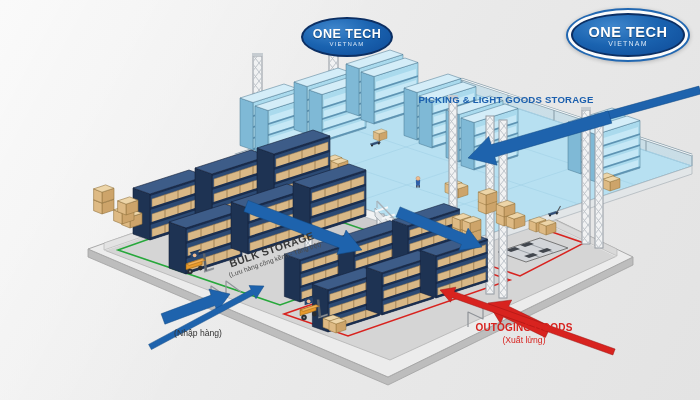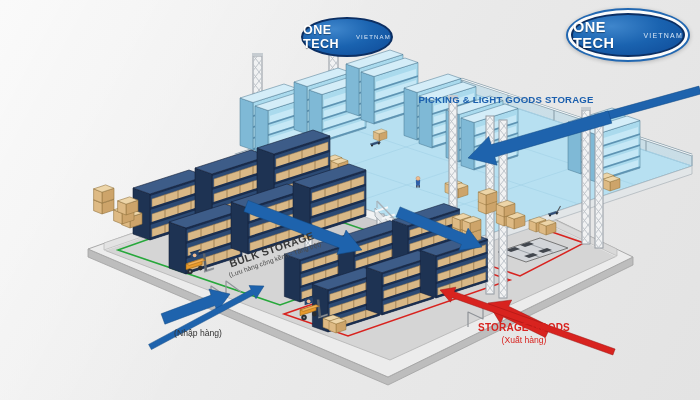--- a/index.html
+++ b/index.html
@@ -21,21 +21,21 @@
   .lbl-bulk .t{color:#383838;font-size:10.5px;letter-spacing:.4px;}
   .lbl-bulk .s{font-size:6.6px;color:#4b4b4b;}
   .lbl-incoming{left:115px;top:328px;width:166px;}
   .lbl-incoming .t{color:var(--incoming-green);}
   .lbl-incoming .s{font-size:8.6px;color:#333;text-align:center;}
   .lbl-outgoing{left:438px;top:322px;width:172px;}
   .lbl-outgoing .t{color:var(--outgoing-red);}
   .lbl-outgoing .s{font-size:8.6px;color:var(--outgoing-red);}
   
   .logo-inner{
-    display:flex;flex-direction:row;align-items:center;justify-content:center;
+    display:flex;flex-direction:column;align-items:center;justify-content:center;
     border-radius:50%;width:100%;height:100%;box-sizing:border-box;
     background:radial-gradient(ellipse at 35% 28%,#3f86cc 0%,#1a63b0 48%,#0e4a97 100%);
     border:2px solid var(--logo-navy);color:#fff;
   }
   .logo-inner .l1{font-weight:bold;letter-spacing:.5px;text-shadow:0 1px 1px rgba(0,0,0,.4);}
   .logo-inner .l2{color:#d9e7f6;letter-spacing:1.2px;}
   .logo-center{position:absolute;left:301px;top:17px;width:92px;height:40px;}
   .logo-center .l1{font-size:12.5px;}
   .logo-center .l2{font-size:6px;}
   .logo-right{position:absolute;left:566px;top:8px;width:124px;height:54px;
@@ -309,22 +309,22 @@
     <div class="t">PICKING &amp; LIGHT GOODS STORAGE</div>
   </div>
   <div class="lbl lbl-bulk">
     <div class="t">BULK STORAGE</div>
     <div class="s">(Lưu hàng cồng kềnh - Tầng trệt)</div>
   </div>
   <div class="lbl lbl-incoming">
     <div class="s">(Nhập hàng)</div>
   </div>
   <div class="lbl lbl-outgoing">
-    <div class="t">STORAGE GOODS</div>
-    <div class="s">(Xuất hàng)</div>
+    <div class="t">OUTOGING GOODS</div>
+    <div class="s">(Xuất lửng)</div>
   </div>
 
   <div class="logo-center">
     <div class="logo-inner">
       <div class="l1">ONE TECH</div>
       <div class="l2">VIETNAM</div>
     </div>
   </div>
   <div class="logo-right">
     <div class="logo-inner">

